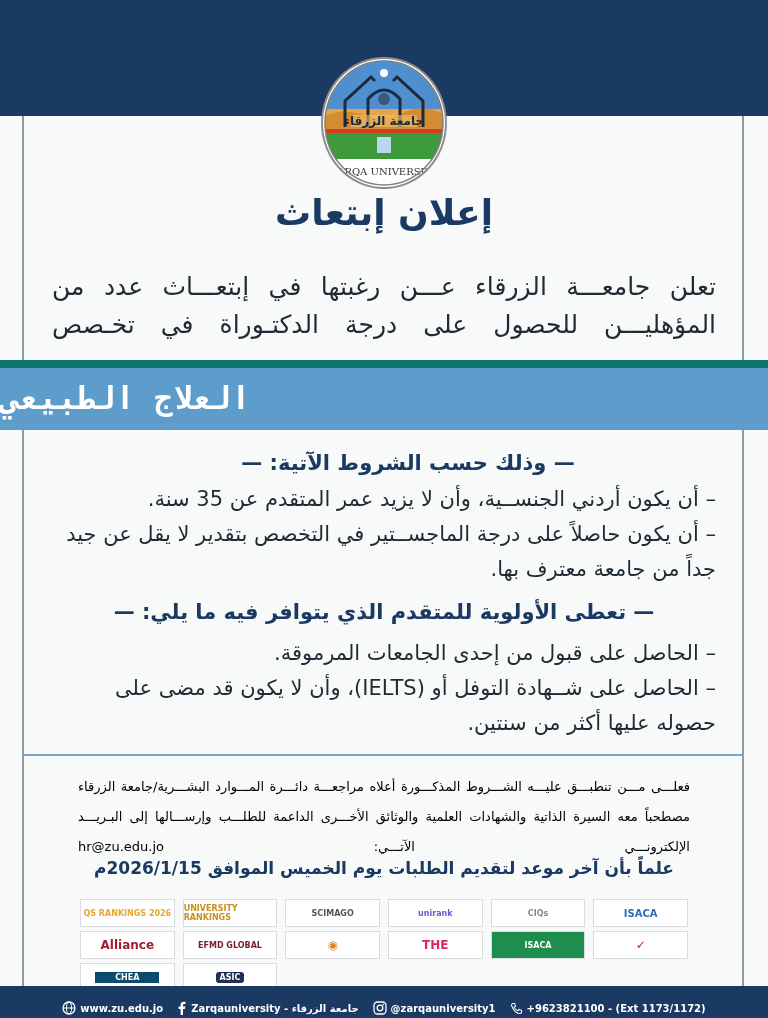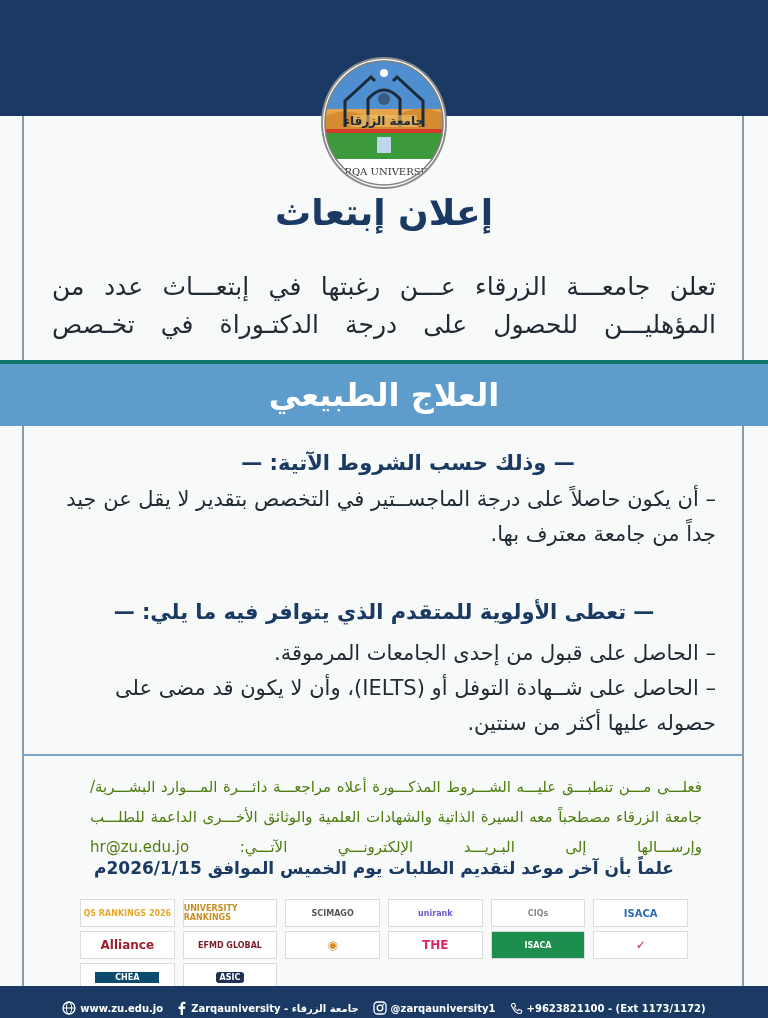--- a/index.html
+++ b/index.html
@@ -32,22 +32,22 @@
     font-size: 36px; font-weight: bold; color: #1a3a63; direction: rtl;
   }
   .intro {
     position: absolute; left: 52px; width: 664px; top: 268px;
     direction: rtl; text-align: justify; text-align-last: justify;
     font-size: 25px; line-height: 38px; color: #1f2a33;
   }
   .major-band {
     position: absolute; left: 0; top: 360px; width: 768px; height: 62px;
     background: #5e9ccc;
-    border-top: 4px solid #0f766e;
-    display: flex; align-items: center; justify-content: center;
+    border-top: 8px solid #0f766e;
+    display: flex; align-items: center; justify-content: flex-start; font-family: Liberation Mono, monospace;
   }
   .major-band span {
     color: #ffffff; font-size: 32px; font-weight: bold; direction: rtl;
   }
   .section-head {
     position: absolute; left: 0; right: 0; text-align: center; direction: rtl;
     font-size: 21px; font-weight: bold; color: #1a3a63;
   }
   .cond-head { top: 451px; padding-left: 48px; }
   .prio-head { top: 600px; }
@@ -58,21 +58,21 @@
   .list p { margin: 0; }
   .cond-list { top: 482px; }
   .prio-list { top: 636px; }
   .divider {
     position: absolute; left: 22px; width: 722px; top: 754px; height: 2px;
     background: #7aa6c9;
   }
   .apply {
     position: absolute; left: 78px; width: 612px; top: 772px;
     direction: rtl; text-align: justify; text-align-last: justify;
-    font-size: 15px; line-height: 30px; color: #4d7c0f; margin-left: 12px;
+    font-size: 13px; line-height: 30px; color: #000000;
   }
   .deadline {
     position: absolute; left: 0; right: 0; top: 858px; text-align: center;
     direction: rtl; font-size: 17px; font-weight: bold; color: #1a3a63;
   }
   .logos {
     position: absolute; left: 80px; top: 899px; width: 608px;
     display: grid; grid-template-columns: repeat(6, 1fr); column-gap: 8px; row-gap: 4px;
   }
   .logo-card {
@@ -125,20 +125,21 @@
 <div class="title">إعلان إبتعاث</div>
 
 <div class="intro">تعلن جامعـــة الزرقاء عـــن رغبتها في إبتعـــاث عدد من المؤهليـــن للحصول على درجة الدكتـوراة في تخـصص</div>
 
 <div class="major-band">
   <span>العلاج الطبيعي</span>
 </div>
 
 <div class="section-head cond-head">— وذلك حسب الشروط الآتية: —</div>
 <div class="list cond-list">
+  <p>– أن يكون أردني الجنســية، وأن لا يزيد عمر المتقدم عن 35 سنة.</p>
   <p>– أن يكون حاصلاً على درجة الماجســتير في التخصص بتقدير لا يقل عن جيد جداً من جامعة معترف بها.</p>
 </div>
 
 <div class="section-head prio-head">— تعطى الأولوية للمتقدم الذي يتوافر فيه ما يلي: —</div>
 <div class="list prio-list">
   <p>– الحاصل على قبول من إحدى الجامعات المرموقة.</p>
   <p>– الحاصل على شــهادة التوفل أو (IELTS)، وأن لا يكون قد مضى على حصوله عليها أكثر من سنتين.</p>
 </div>
 
 <div class="divider"></div>

